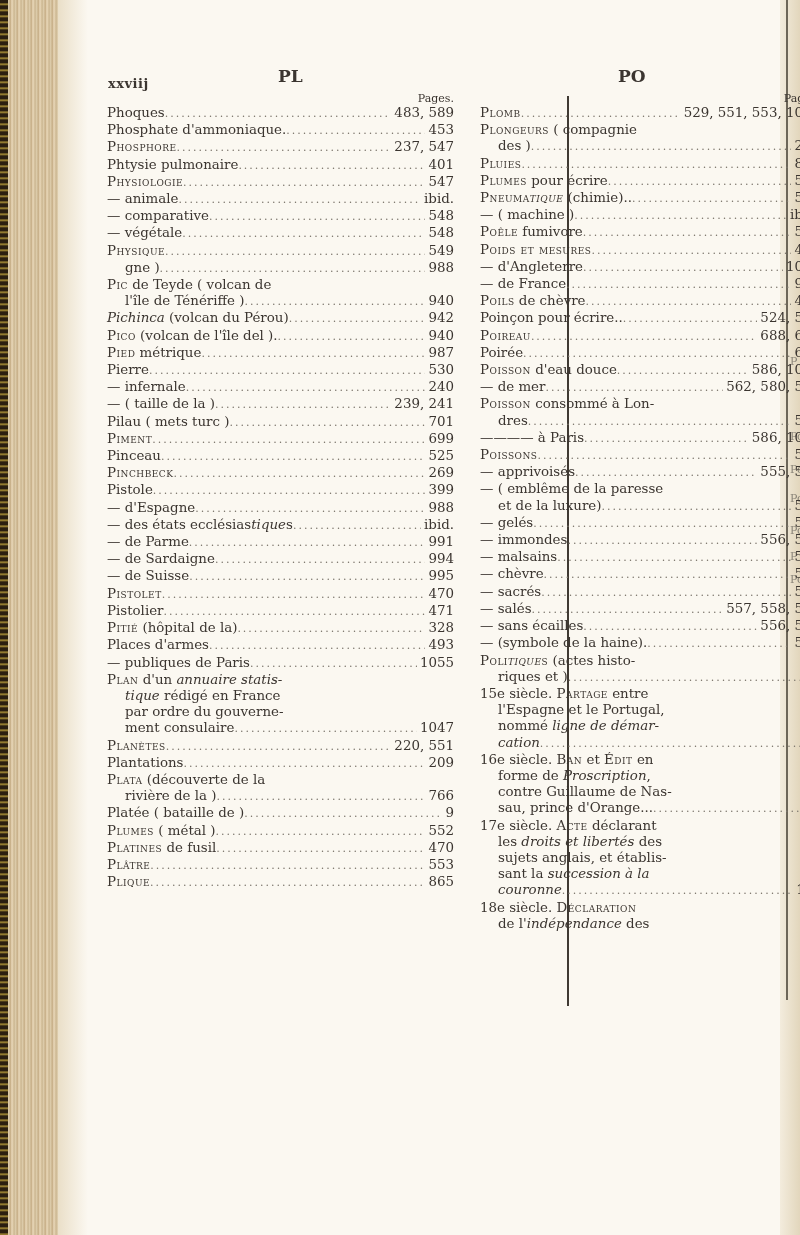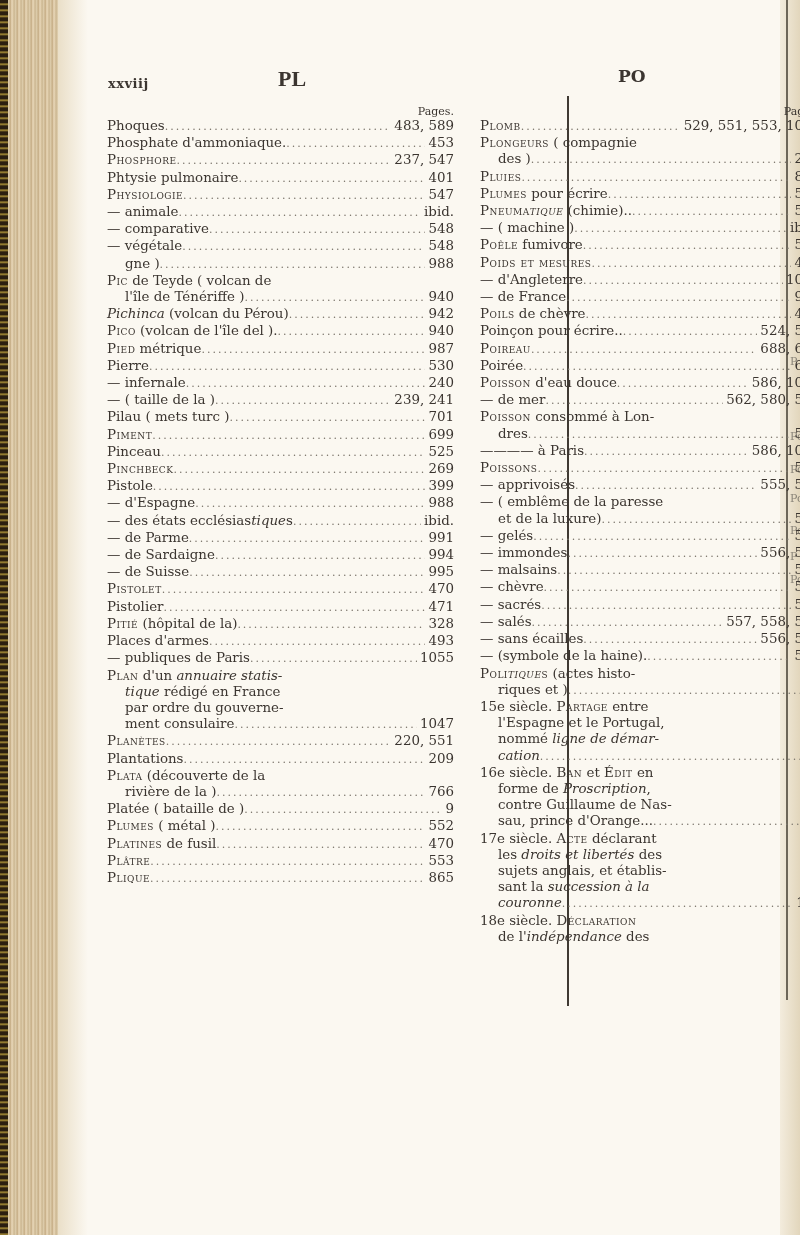--- a/index.html
+++ b/index.html
@@ -7,23 +7,23 @@
   .edge { position:absolute; left:0; top:0; width:58px; height:1235px;
     background: repeating-linear-gradient(90deg, #c9b48f 0px, #e2d2b2 2px, #bfa57c 3px, #ead9bb 5px, #cdb892 7px);
   }
   .edge-dark { position:absolute; left:0; top:0; width:8px; height:1235px; background: repeating-linear-gradient(180deg,#2a1e10 0,#2a1e10 3px,#b59a3a 4px,#2a1e10 6px); }
   .edge-fade { position:absolute; left:58px; top:0; width:30px; height:1235px; background:linear-gradient(90deg,#eadfc8,#fbf8f1); }
   .right-edge { position:absolute; right:0; top:0; width:20px; height:1235px; background:linear-gradient(90deg,#f3ecdd,#e2d6bc); }
   .right-rule { position:absolute; left:786px; top:0; width:2px; height:1000px; background:#6d6658; }
   .bleed { position:absolute; left:790px; font-size:11px; color:#8a8478; }
   .page { position:absolute; left:95px; top:0; width:640px; height:1006px; }
   .hdr-folio { position:absolute; left:13px; top:76px; font-size:13px; font-weight:bold; letter-spacing:0.5px; }
-  .hdr-left { position:absolute; left:183px; top:66px; font-size:22px; font-weight:bold;font-family:Liberation Serif, serif; }
+  .hdr-left { position:absolute; left:183px; top:66px; font-size:17px; font-weight:bold; }
   .hdr-right { position:absolute; left:523px; top:66px; font-size:17px; font-weight:bold; }
-  .col { position:absolute; top:106px; font-size:13.4px; line-height:16.2px; }
+  .col { position:absolute; top:93px; font-size:13.4px; line-height:16.2px; }
   .col-left { left:12px; width:347px; }
   .col-right { left:385px; width:340px; }
   .divider { position:absolute; left:472px; top:96px; width:2px; height:910px; background:#403a33; }
   .pages-lbl { text-align:right; font-size:11px; height:12px; line-height:12px; }
   .entry { display:flex; align-items:baseline; white-space:nowrap; }
   .entry .lbl { flex:0 0 auto; }
   .entry .dots { flex:1 1 auto; overflow:hidden; color:#7d776d; letter-spacing:2px; font-size:11px; }
   .entry .dots::before { content:"................................................................................................................................"; }
   .entry .num { flex:0 0 auto; text-align:right; padding-left:3px; }
   .entry.cont { padding-left:18px; }
@@ -91,20 +91,25 @@
         <div class="entry">
           <span class="lbl">— comparative</span>
           <span class="dots"></span>
           <span class="num">548</span>
         </div>
         <div class="entry">
           <span class="lbl">— végétale</span>
           <span class="dots"></span>
           <span class="num">548</span>
         </div>
+        <div class="entry">
+          <span class="lbl"><span class="sc">Physique</span></span>
+          <span class="dots"></span>
+          <span class="num">549</span>
+        </div>
         <div class="entry cont">
           <span class="lbl">gne )</span>
           <span class="dots"></span>
           <span class="num">988</span>
         </div>
         <div class="entry nodots">
           <span class="lbl"><span class="sc">Pic</span> de Teyde ( volcan de</span>
           <span class="dots"></span>
           <span class="num"></span>
         </div>

